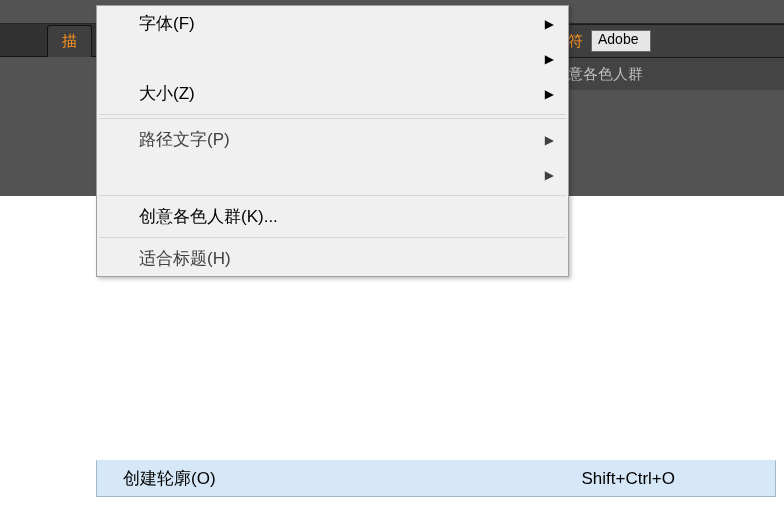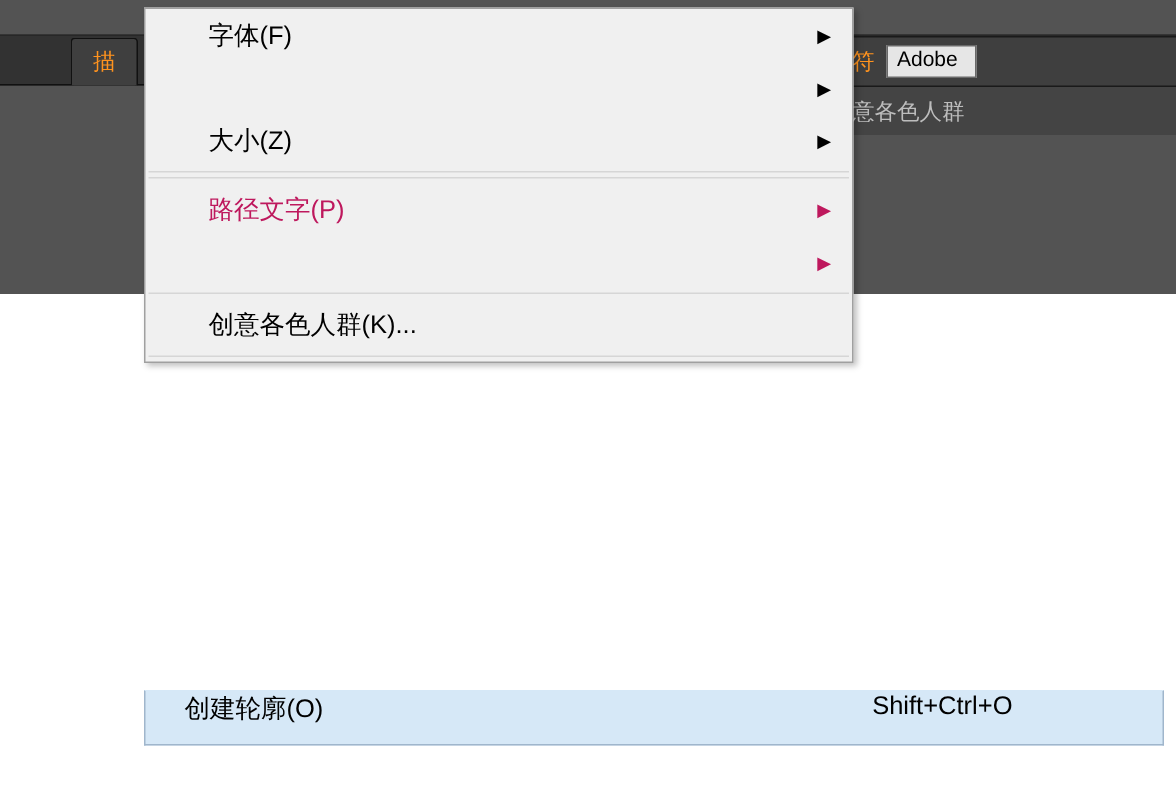--- a/index.html
+++ b/index.html
@@ -11,24 +11,24 @@
   .panel-top{position:absolute;left:452px;top:24px;right:0;height:34px;background:#3f3f3f;border:1px solid #1a1a1a;border-right:none}
   .panel-top-inner{display:flex;align-items:center;height:100%;padding-left:100px}
   .char-label{color:#ff931e;font-size:15px}
   .dd{margin-left:8px;height:22px;background:#e6e6e6;border:1px solid #696969;display:flex;align-items:flex-start;padding:0 6px;font-size:14px;color:#000;min-width:60px}
   .panel-2{position:absolute;left:452px;top:58px;right:0;height:32px;background:#444;border-left:1px solid #1a1a1a;display:flex;align-items:center;padding-left:100px}
   .hint{color:#bdbdbd;font-size:15px}
   .panel-rest{position:absolute;left:452px;top:90px;right:0;height:106px;background:#535353}
   .menu{position:absolute;left:96px;top:5px;width:473px;background:#f0f0f0;border:1px solid #a0a0a0;box-shadow:2px 2px 4px rgba(0,0,0,.25)}
   .item{height:35px;display:flex;align-items:center;padding:0 42px;position:relative}
   .item .lbl{flex:1}
-  .disabled .lbl,.disabled .sc,.disabled .arrow{color:#be185d}
+  .disabled .lbl,.disabled .sc,.disabled .arrow{color:#404040}
   .sep{height:1px;background:#d6d6d6;margin:3px 2px}
   .arrow{position:absolute;right:14px;top:50%;transform:translateY(-50%);font-size:12px;color:#000}
-  .menu-ext{position:absolute;left:96px;top:460px;width:680px;height:37px;background:#d6e8f7;border:1px solid #a0b6cc;border-top:1px solid #d6e8f7;display:flex;padding:0 26px}
+  .menu-ext{position:absolute;left:96px;top:460px;width:680px;height:37px;background:#d6e8f7;border:1px solid #a0b6cc;border-top:1px solid #d6e8f7;display:flex;align-items:center;padding:0 26px}
   .menu-ext .lbl{flex:0 0 240px}
   .menu-ext .sc{flex:0 0 auto;margin-left:26px}
   .menu-ext .overlap{position:absolute;right:100px}
 </style>
 </head>
 <body>
 
 <div class="bg">
   <div class="bg-band"></div>
   <div class="tab">
@@ -67,18 +67,21 @@
       <span class="arrow">▶</span>
     </div>
     <div class="item disabled">
       <span class="arrow">▶</span>
     </div>
     <div class="sep"></div>
     <div class="item">
       <span class="lbl">创意各色人群(K)...</span>
     </div>
     <div class="sep"></div>
+    <div class="item disabled">
+      <span class="lbl">适合标题(H)</span>
+    </div>
   </div>
 
 <div class="menu-ext">
   <span class="lbl">创建轮廓(O)</span>
   <span class="sc overlap">Shift+Ctrl+O</span>
 </div>
 
 </body></html>

